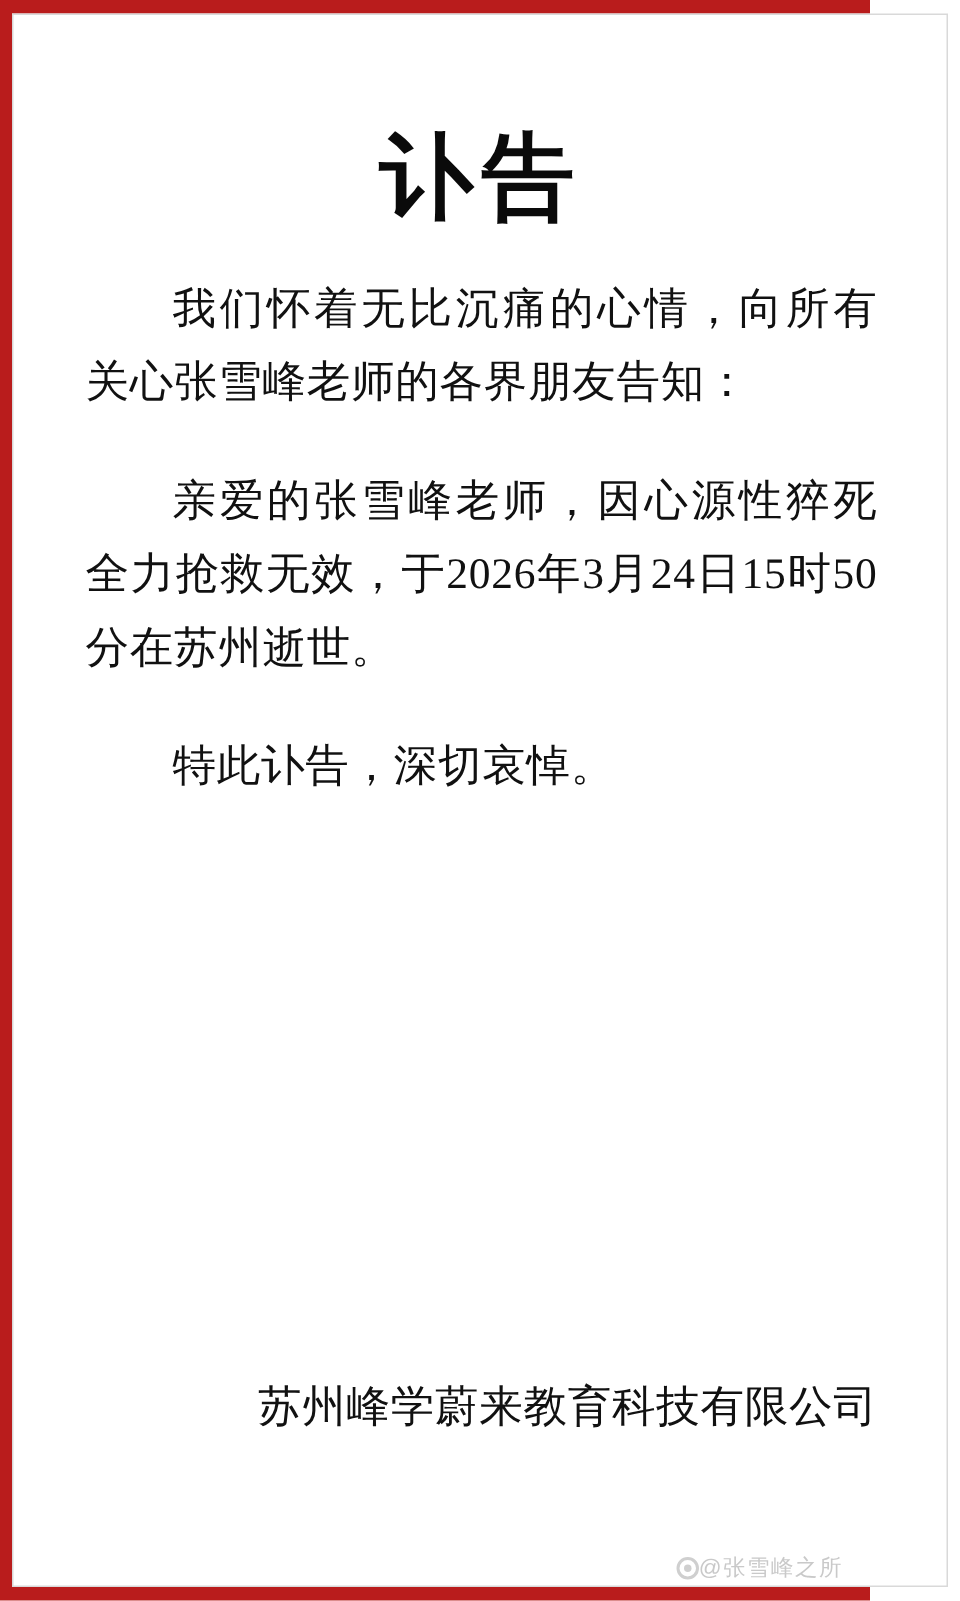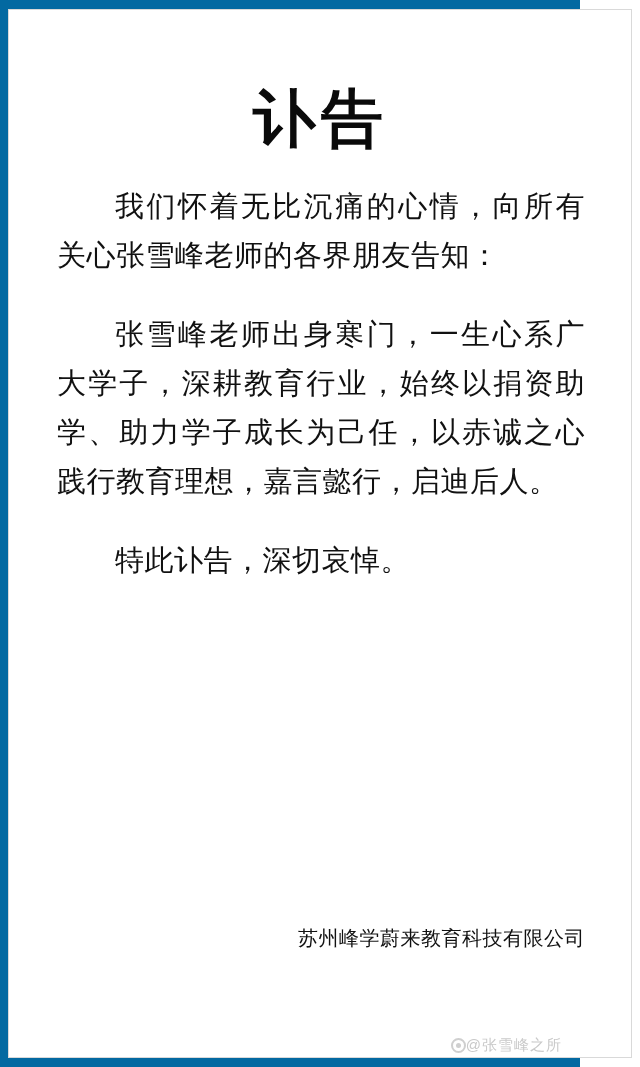--- a/index.html
+++ b/index.html
@@ -15,21 +15,21 @@
     position: relative;
     overflow: hidden;
   }
 
   .page {
     position: absolute;
     left: 0;
     top: 0;
     width: 580px;
     height: 1067px;
-    background: #0369a1;
+    background: #b91c1c;
     box-sizing: border-box;
   }
 
   
   .card {
     position: absolute;
     left: 8px;
     top: 9px;
     width: 624px;
     height: 1049px;
@@ -77,21 +77,21 @@
   p.para.last-para {
     margin-bottom: 0;
   }
 
   .signature {
     position: absolute;
     right: 0;
     bottom: 96px;
     width: 100%;
     text-align: right;
-    font-size: 20px;
+    font-size: 29px;
     line-height: 46px;
     letter-spacing: 0.5px;
     color: #111111;
   }
   .signature .company {
     display: block;
   }
   .signature .date {
     display: block;
   }
@@ -131,21 +131,21 @@
 <body>
 
 <div class="page">
   <div class="card">
     <div class="inner">
 
       <h1 class="title">讣告</h1>
 
       <div class="body-block">
         <p class="para">我们怀着无比沉痛的心情，向所有关心张雪峰老师的各界朋友告知：</p>
-        <p class="para">张雪峰老师出身寒门，一生心系广大学子，深耕教育行业，始终以捐资助学、助力学子成长为己任，以赤诚之心践行教育理想，嘉言懿行，启迪后人。</p>
+        <p class="para">亲爱的张雪峰老师，因心源性猝死全力抢救无效，于2026年3月24日15时50分在苏州逝世。</p>
         <p class="para last-para">特此讣告，深切哀悼。</p>
       </div>
 
       <div class="signature">
         <span class="company">苏州峰学蔚来教育科技有限公司</span>
       </div>
 
     </div>
   </div>
 

